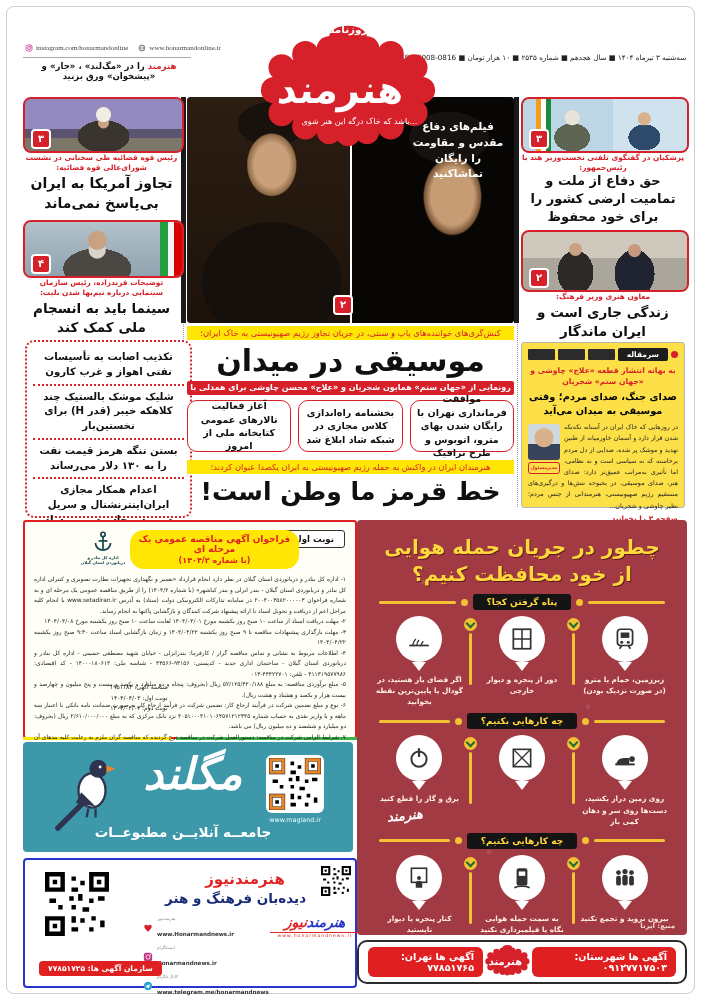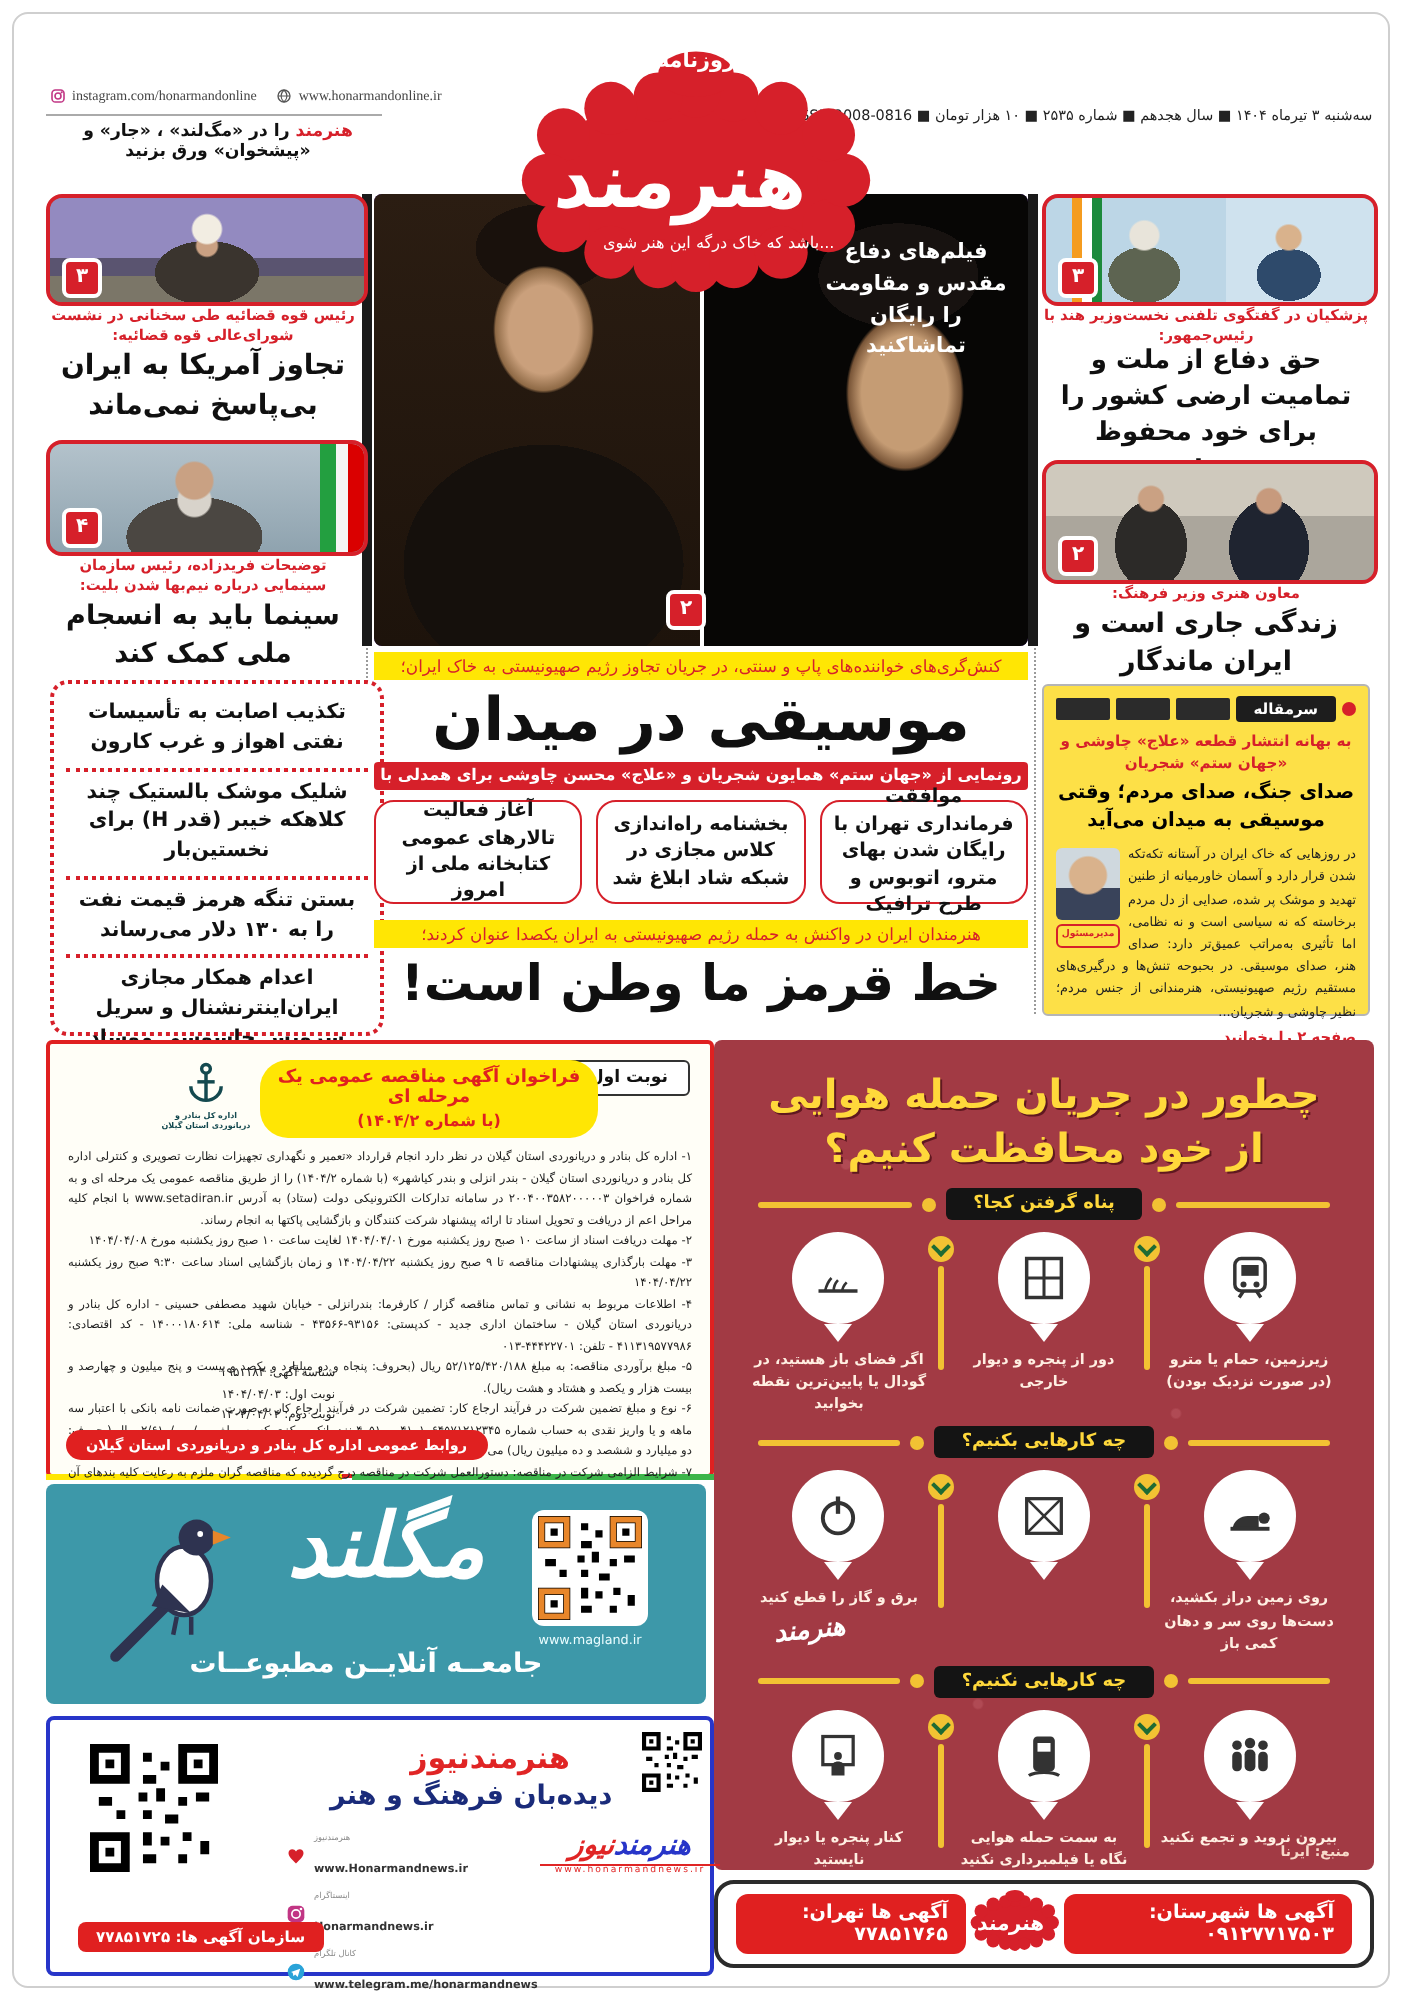--- a/index.html
+++ b/index.html
@@ -333,21 +333,20 @@
       <div>۴- اطلاعات مربوط به نشانی و تماس مناقصه گزار / کارفرما: بندرانزلی - خیابان شهید مصطفی حسینی - اداره کل بنادر و دریانوردی استان گیلان - ساختمان اداری جدید - کدپستی: ۹۳۱۵۶-۴۳۵۶۶ - شناسه ملی: ۱۴۰۰۰۱۸۰۶۱۴ - کد اقتصادی: ۴۱۱۳۱۹۵۷۷۹۸۶ - تلفن: ۴۴۴۲۲۷۰۱-۰۱۳</div>
       <div>۵- مبلغ برآوردی مناقصه: به مبلغ ۵۲/۱۲۵/۴۲۰/۱۸۸ ریال (بحروف: پنجاه و دو میلیارد و یکصد و بیست و پنج میلیون و چهارصد و بیست هزار و یکصد و هشتاد و هشت ریال).</div>
       <div>۶- نوع و مبلغ تضمین شرکت در فرآیند ارجاع کار: تضمین شرکت در فرآیند ارجاع کار به صورت ضمانت نامه بانکی با اعتبار سه ماهه و یا واریز نقدی به حساب شماره ۴۰۵۱۰۰۰۴۱۰۱۰۶۴۵۷۱۲۱۲۳۴۵ نزد بانک مرکزی که به مبلغ ۲/۶۱۰/۰۰۰/۰۰۰ ریال (بحروف: دو میلیارد و ششصد و ده میلیون ریال) می باشد.</div>
       <div>۷- شرایط الزامی شرکت در مناقصه: دستورالعمل شرکت در مناقصه درج گردیده که مناقصه گران ملزم به رعایت کلیه بندهای آن می باشند.</div>
     </div>
     <div class="t-meta">
       <div>شناسه آگهی: ۱۹۵۱۱۸۴</div>
       <div>نوبت اول: ۱۴۰۴/۰۴/۰۳</div>
       <div>نوبت دوم: ۱۴۰۴/۰۴/۰۴</div>
     </div>
-    <div class="t-foot">روابط عمومی اداره کل بنادر و دریانوردی استان گیلان</div>
   </div>
 
   <div class="info" style="left:357px;top:520px;width:330px;height:415px;">
     <div class="info-title">چطور در جریان حمله هوایی از خود محافظت کنیم؟</div>
 
     <div class="ig-pillrow">
       <span class="ig-line"></span>
         <span class="ig-dot"></span>
       <span class="ig-pill">پناه گرفتن کجا؟</span>
       <span class="ig-dot"></span>

